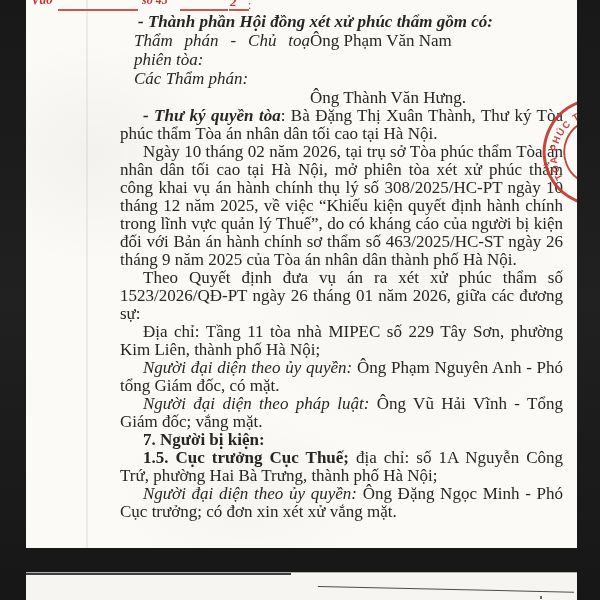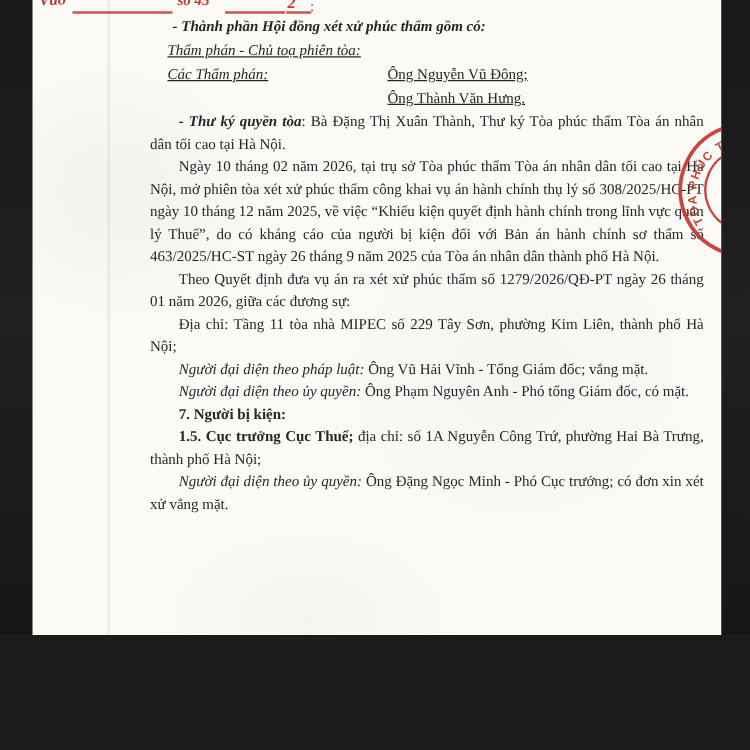--- a/index.html
+++ b/index.html
@@ -1,35 +1,35 @@
 <!DOCTYPE html>
 <html style="--ink-red: #bf3a32;"><head>
 <meta charset="utf-8">
 <style>
   html,body{margin:0;padding:0;background:#1c1c1c;}
-  #scan{position:relative;width:600px;height:508px;overflow:hidden;background:#1c1c1c;
+  #scan{position:relative;width:600px;height:600px;overflow:hidden;background:#1c1c1c;
         font-family:"Liberation Serif","DejaVu Serif",serif;}
   
   #scan:before{content:"";position:absolute;left:0;top:0;width:100%;height:100%;
         background:linear-gradient(180deg,rgba(0,0,0,.15),rgba(255,255,255,.02) 50%,rgba(0,0,0,.2));
         pointer-events:none;z-index:0;}
   .page{position:absolute;left:26px;top:0;width:551px;height:548px;z-index:1;overflow:hidden;
         background:
           radial-gradient(ellipse 180px 160px at 12% 28%, rgba(0,0,0,0.035), transparent 70%),
           radial-gradient(ellipse 260px 220px at 70% 55%, rgba(0,0,0,0.02), transparent 70%),
           radial-gradient(ellipse 200px 120px at 40% 90%, rgba(0,0,0,0.025), transparent 70%),
           #fbfaf7;}
   .fold-line{position:absolute;left:34px;top:0;width:2px;height:100%;
         background:rgba(110,110,110,0.10);}
   .doc{position:absolute;left:94px;top:12px;width:443px;color:#262626;
-        font-size:12px;line-height:18px;text-align:justify;}
+        font-size:17px;line-height:18px;text-align:justify;}
   .doc p{margin:0;}
   .doc p.h{text-indent:18px;line-height:19px;}
   .doc p.ind{text-indent:23px;}
-  .doc .row{display:flex;padding-left:14px;line-height:19px;text-decoration:underline;}
+  .doc .row{display:flex;padding-left:14px;line-height:19px;}
   .doc .row .lbl{width:176px;flex:0 0 176px;font-style:italic;}
   .b{font-weight:bold;}
   .i{font-style:italic;}
   .bi{font-weight:bold;font-style:italic;}
   
   .redmark{position:absolute;color:var(--ink-red,#bf3a32);font-style:italic;
         font-size:13px;font-weight:bold;white-space:nowrap;}
   .redline{position:absolute;height:2px;background:var(--ink-red,#bf3a32);opacity:.85;}
   .graymark{position:absolute;color:#5a5a5a;font-size:12px;}
   
@@ -55,35 +55,35 @@
     <span class="redmark" style="left:116px;top:-7px;font-size:12px">số 45</span>
     <div class="redline" style="left:154px;top:9px;width:48px"></div>
     <span class="redmark" style="left:204px;top:-6px">2</span>
     <div class="redline" style="left:203px;top:9px;width:20px"></div>
     <span class="graymark" style="left:222px;top:-2px">:</span>
 
     <div class="doc" id="doc-body">
         <p class="h"><span class="bi">- Thành phần Hội đồng xét xử phúc thẩm gồm có:</span></p>
         <div class="row">
           <span class="lbl">Thẩm phán - Chủ toạ phiên tòa:</span>
+          <span>Ông Phạm Văn Nam</span>
         </div>
         <div class="row">
           <span class="lbl">Các Thẩm phán:</span>
-          <span>Ông Nguyễn Vũ Đông;</span>
         </div>
         <div class="row">
           <span class="lbl"></span>
           <span>Ông Thành Văn Hưng.</span>
         </div>
         <p class="ind"><span class="bi">- Thư ký quyền tòa</span><span>: Bà Đặng Thị Xuân Thành, Thư ký Tòa phúc thẩm Tòa án nhân dân tối cao tại Hà Nội.</span></p>
         <p class="ind"><span>Ngày 10 tháng 02 năm 2026, tại trụ sở Tòa phúc thẩm Tòa án nhân dân tối cao tại Hà Nội, mở phiên tòa xét xử phúc thẩm công khai vụ án hành chính thụ lý số 308/2025/HC-PT ngày 10 tháng 12 năm 2025, về việc “Khiếu kiện quyết định hành chính trong lĩnh vực quản lý Thuế”, do có kháng cáo của người bị kiện đối với Bản án hành chính sơ thẩm số 463/2025/HC-ST ngày 26 tháng 9 năm 2025 của Tòa án nhân dân thành phố Hà Nội.</span></p>
-        <p class="ind"><span>Theo Quyết định đưa vụ án ra xét xử phúc thẩm số 1279/2026/QĐ-PT ngày 26 tháng 01 năm 2026, giữa các đương sự:</span></p>
+        <p class="ind"><span>Theo Quyết định đưa vụ án ra xét xử phúc thẩm số 1523/2026/QĐ-PT ngày 26 tháng 01 năm 2026, giữa các đương sự:</span></p>
         <p class="ind"><span>Địa chỉ: Tầng 11 tòa nhà MIPEC số 229 Tây Sơn, phường Kim Liên, thành phố Hà Nội;</span></p>
+        <p class="ind"><span class="i">Người đại diện theo ủy quyền:</span><span> Ông Phạm Nguyên Anh - Phó tổng Giám đốc, có mặt.</span></p>
         <p class="ind"><span class="i">Người đại diện theo pháp luật:</span><span> Ông Vũ Hải Vĩnh - Tổng Giám đốc; vắng mặt.</span></p>
-        <p class="ind"><span class="i">Người đại diện theo ủy quyền:</span><span> Ông Phạm Nguyên Anh - Phó tổng Giám đốc, có mặt.</span></p>
         <p class="ind"><span class="b">7. Người bị kiện:</span></p>
         <p class="ind"><span class="b">1.5. Cục trưởng Cục Thuế;</span><span> địa chỉ: số 1A Nguyễn Công Trứ, phường Hai Bà Trưng, thành phố Hà Nội;</span></p>
         <p class="ind"><span class="i">Người đại diện theo ủy quyền:</span><span> Ông Đặng Ngọc Minh - Phó Cục trưởng; có đơn xin xét xử vắng mặt.</span></p>
       </div>
 
     <svg class="seal" viewBox="0 0 120 120">
       <g transform="rotate(-22 60 60)">
         <circle cx="60" cy="60" r="55.5" fill="none" stroke="#c23a2f" stroke-width="3.2"></circle>
         <circle cx="60" cy="60" r="34.5" fill="none" stroke="#c23a2f" stroke-width="2"></circle>
         <path id="seal-arc" d="M 17,74 A 44 44 0 1 1 103,74" fill="none"></path>

